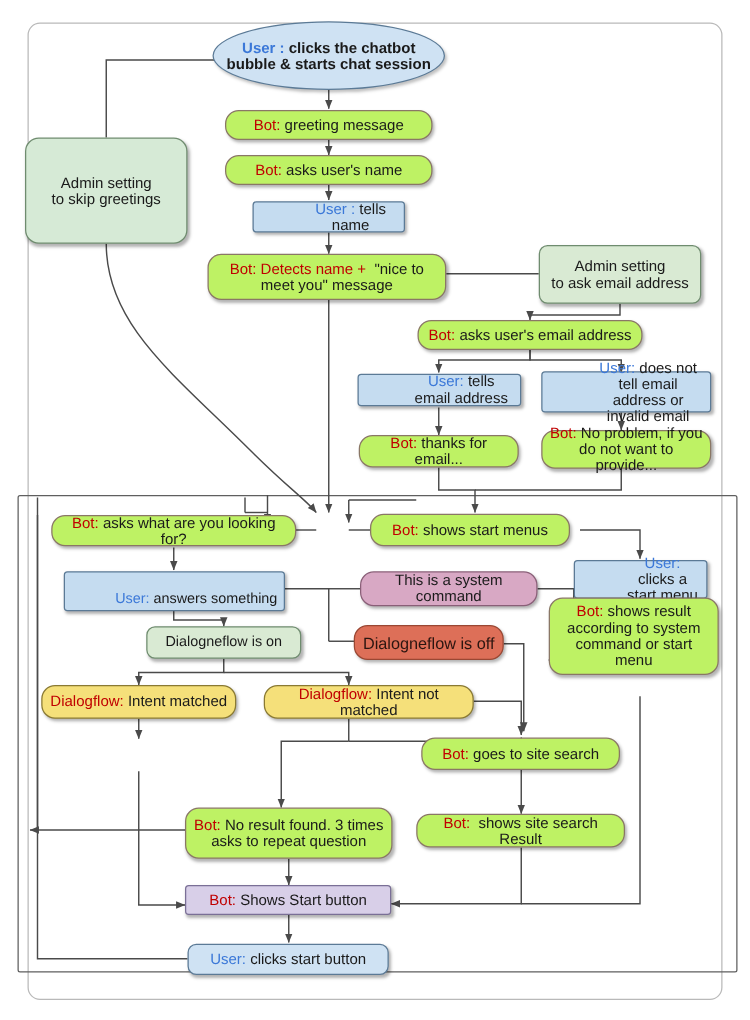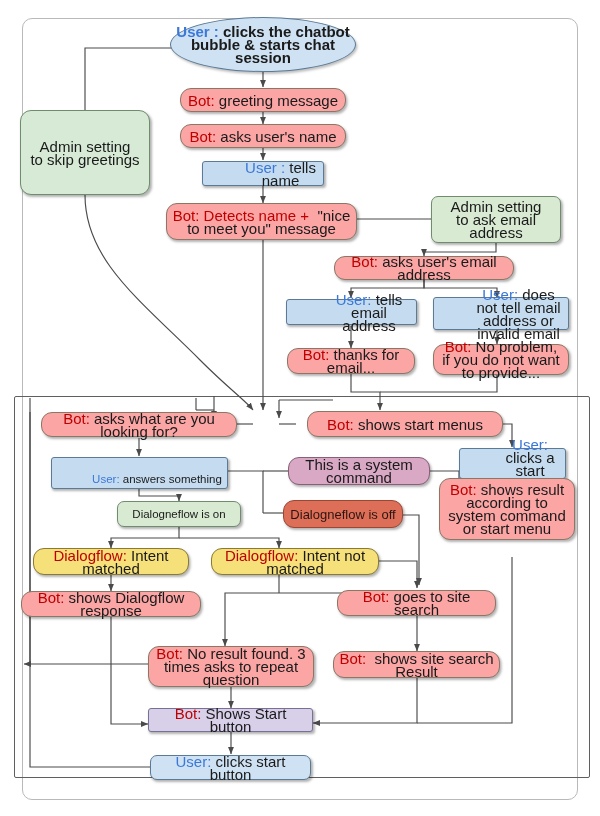--- a/index.html
+++ b/index.html
@@ -25,21 +25,21 @@
     height: 816px;
     pointer-events: none;
   }
   .node {
     position: absolute;
     box-sizing: border-box;
     display: flex;
     align-items: center;
     justify-content: center;
     text-align: center;
-    font-size: 15px;
+    font-size: 12px;
     line-height: 13px;
     color: #1a1a1a;
     border: 1px solid #6b6b6b;
     border-radius: 6px;
     box-shadow: 1.5px 2px 2.5px rgba(0,0,0,0.30);
     padding: 2px 5px;
   }
   .node .lbl { display:block; }
   .tag-bot { color: #c00000; }
   .tag-user { color: #3b78d8; }
@@ -51,21 +51,21 @@
     font-weight: bold;
     box-shadow: 1.5px 2px 2.5px rgba(0,0,0,0.25);
   }
   .shape-round { border-radius: 11px; }
   .shape-rect { border-radius: 3px; }
   .shape-soft { border-radius: 7px; }
 
   
   .fill-blue   { background: #c5dcf0; border-color:#5b7a96;padding-left:40px; }
   .fill-blue2  { background: #cfe2f3; border-color:#5b7a96; }
-  .fill-peach  { background: #fca5a5; border-color:#8a7766; }
+  .fill-peach  { background: #bef264; border-color:#8a7766; }
   .fill-green  { background: #d6ead6; border-color:#6f8c6f; }
   .fill-green2 { background: #d9ead3; border-color:#6f8c6f; }
   .fill-yellow { background: #f5e07a; border-color:#8a7a33; }
   .fill-pink   { background: #d8a8c4; border-color:#8a5f78; }
   .fill-red    { background: #dd6f58; border-color:#9a4733; }
   .fill-purple { background: #d8cfe8; border-color:#7a6f96; }
 
   .fill-red .tag-df, .fill-red .lbl { color: #2b1510; }
 
   .frame {
@@ -234,21 +234,21 @@
   </div>
 
   <div class="node shape-round fill-peach" style="left:433px; top:344px; width:136px; height:31px;">
     <span class="lbl"><span class="tag-bot">Bot:</span> No problem, if you do not want to provide...</span>
   </div>
 
   <div class="node shape-round fill-peach" style="left:41px; top:412px; width:196px; height:25px;">
     <span class="lbl"><span class="tag-bot">Bot:</span> asks what are you looking for?</span>
   </div>
 
-  <div class="node shape-round fill-peach" style="left:296px; top:411px; width:196px; height:26px;margin-left:11px;">
+  <div class="node shape-round fill-peach" style="left:296px; top:411px; width:160px; height:26px;">
     <span class="lbl"><span class="tag-bot">Bot:</span> shows start menus</span>
   </div>
 
   <div class="node shape-rect fill-blue" style="left:51px; top:457px; width:177px; height:32px; font-size:11.5px;align-items:flex-end;">
     <span class="lbl"><span class="tag-user">User:</span> answers something</span>
   </div>
 
   <div class="node shape-round fill-pink" style="left:288px; top:457px; width:142px; height:28px;">
     <span class="lbl">This is a system command</span>
   </div>
@@ -270,23 +270,20 @@
   </div>
 
   <div class="node shape-round fill-yellow" style="left:33px; top:548px; width:156px; height:27px;">
     <span class="lbl"><span class="tag-df">Dialogflow:</span> Intent matched</span>
   </div>
 
   <div class="node shape-round fill-yellow" style="left:211px; top:548px; width:168px; height:27px;">
     <span class="lbl"><span class="tag-df">Dialogflow:</span> Intent not matched</span>
   </div>
 
-  <div class="node shape-round fill-peach" style="left:21px; top:591px; width:180px; height:26px;">
-    <span class="lbl"><span class="tag-bot">Bot:</span> shows Dialogflow response</span>
-  </div>
 
   <div class="node shape-round fill-peach" style="left:337px; top:590px; width:159px; height:26px;">
     <span class="lbl"><span class="tag-bot">Bot:</span> goes to site search</span>
   </div>
 
   <div class="node shape-round fill-peach" style="left:148px; top:646px; width:166px; height:41px;align-items:center;">
     <span class="lbl"><span class="tag-bot">Bot:</span> No result found. 3 times asks to repeat question</span>
   </div>
 
   <div class="node shape-round fill-peach" style="left:333px; top:651px; width:167px; height:27px;">

